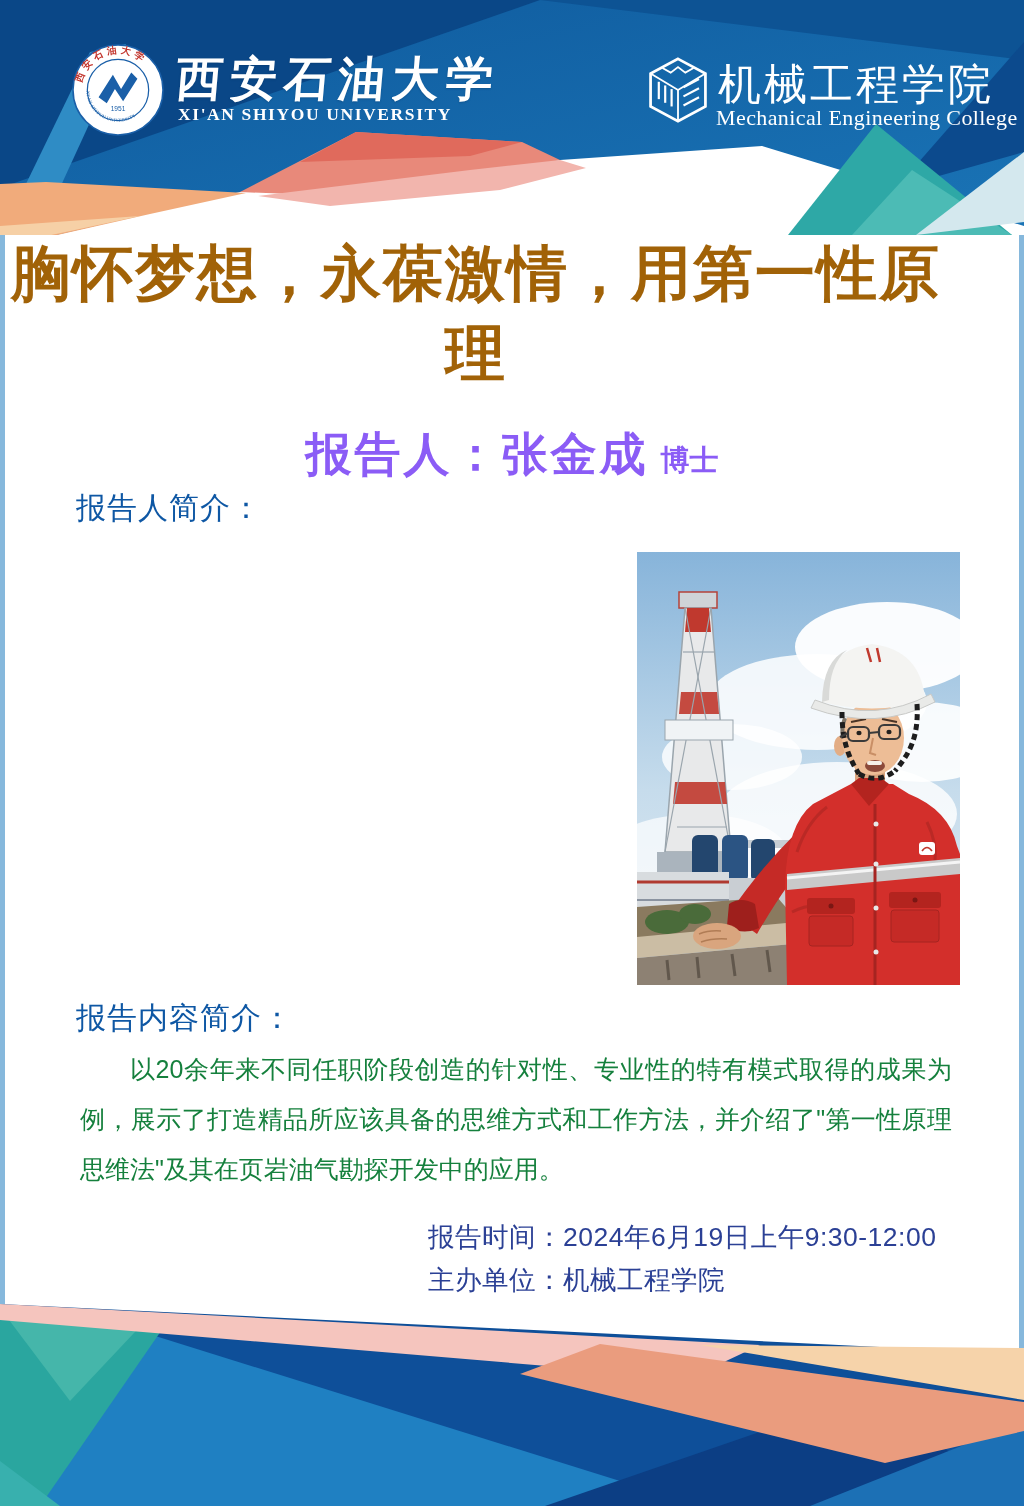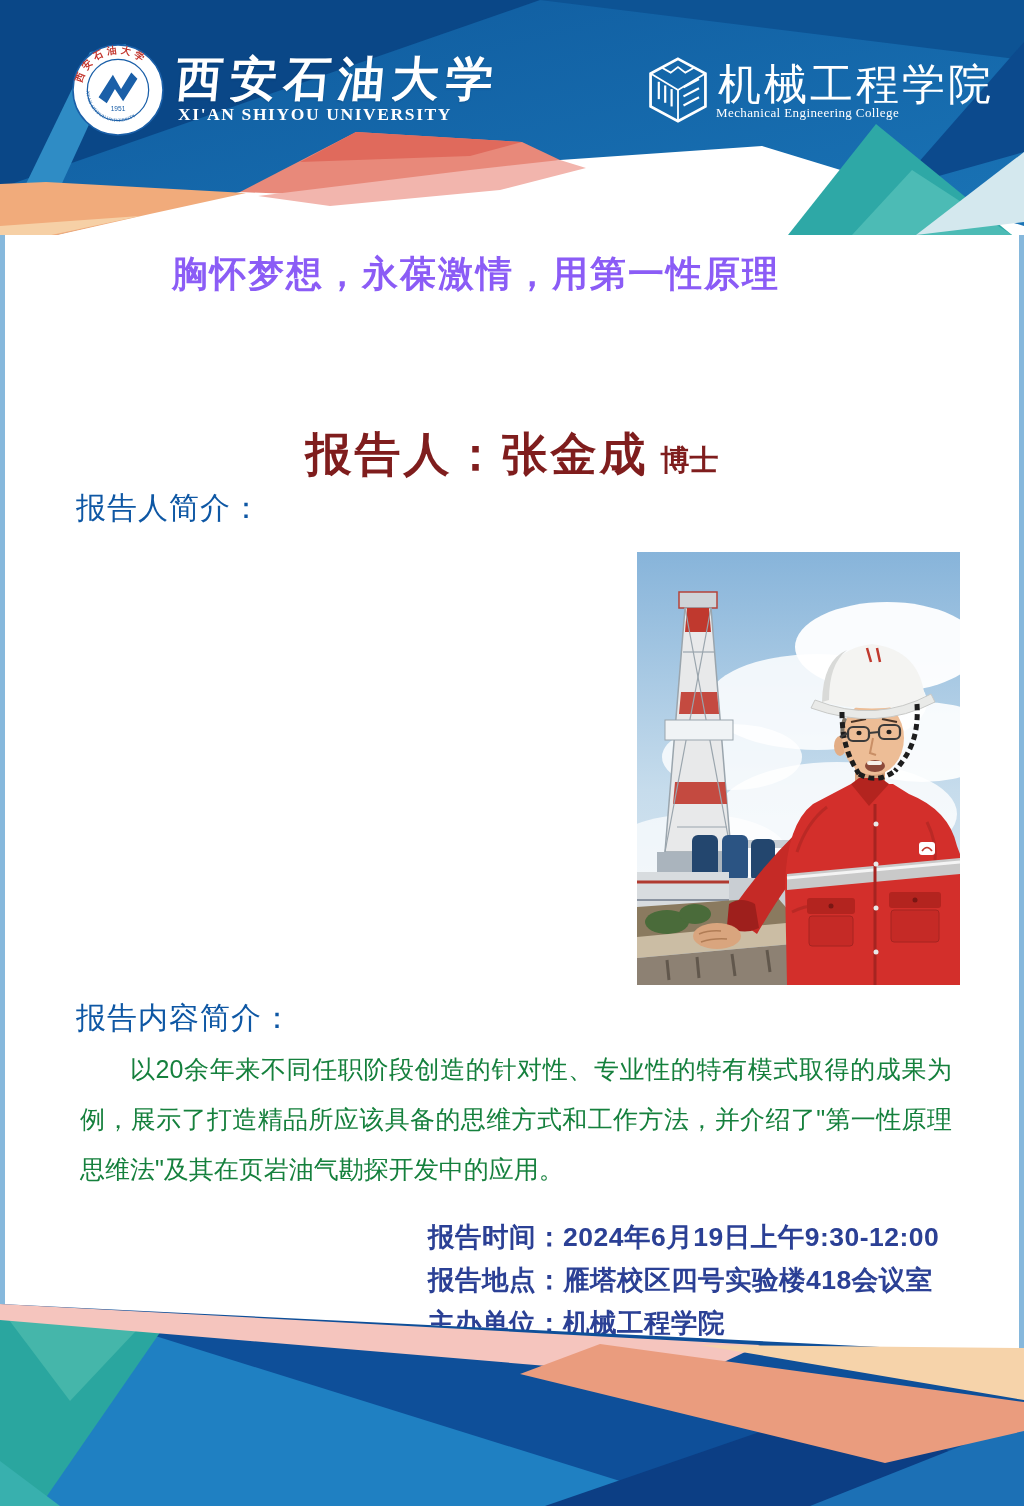--- a/index.html
+++ b/index.html
@@ -22,31 +22,31 @@
     font-size:17.5px; font-weight:700; letter-spacing:1.6px;
     font-family:"Liberation Serif", serif;
   }
   .hdr-cube { position:absolute; left:646px; top:56px; width:64px; height:68px; }
   .col-zh {
     position:absolute; left:718px; top:56px; color:#ffffff;
     font-size:43px; font-weight:400; letter-spacing:3px;
   }
   .col-en {
     position:absolute; left:716px; top:105px; color:#ffffff;
-    font-size:13px; letter-spacing:0.4px;
+    font-size:22px; letter-spacing:0.4px;
     font-family:"Liberation Serif", serif;
   }
   
   .main-title {
     position:absolute; left:0; top:234px; width:952px; text-align:center;
-    color:#8b5cf6; font-size:36px; font-weight:900; line-height:80px; letter-spacing:2px;
+    color:#a16207; font-size:60px; font-weight:900; line-height:80px; letter-spacing:2px;
   }
   .speaker-line {
     position:absolute; left:0; top:424px; width:1024px; text-align:center;
-    color:#7f1d1d; white-space:nowrap;
+    color:#8b5cf6; white-space:nowrap;
   }
   .speaker-line .spk-main { font-size:46px; font-weight:900; letter-spacing:3px; }
   .speaker-line .spk-degree { font-size:29px; font-weight:700; margin-left:12px; }
   
   .sec-heading {
     position:absolute; left:76px; color:#0e57a4;
     font-size:30px; font-weight:400; letter-spacing:1px;
   }
   .bio-heading { top:488px; }
   .bio-text {
@@ -56,21 +56,21 @@
   }
   .photo-svg { position:absolute; left:637px; top:552px; width:323px; height:433px; display:block; }
   .content-heading { top:998px; }
   .content-text {
     position:absolute; left:80px; top:1044px; width:872px;
     color:#15803d; font-size:25px; line-height:50px;
     text-align:justify; text-indent:2em;
   }
   
   .info-block { position:absolute; left:428px; top:1216px; color:#2b4095; }
-  .info-row { font-size:26.5px; line-height:43px; font-weight:700; letter-spacing:0.5px; }
+  .info-row { font-size:26.5px; line-height:43px; font-weight:400; letter-spacing:0.5px; }
   
   .edge-strip { position:absolute; top:235px; width:5px; background:#86b8dc; z-index:0; }
   .edge-left  { left:0; height:1072px; }
   .edge-right { left:1019px; height:1122px; }
   .ftr-svg { position:absolute; left:0; top:1256px; width:1024px; height:250px; display:block; z-index:1; }
 </style>
 </head>
 <body>
 
 <div class="poster">
@@ -271,21 +271,20 @@
         <line x1="211" y1="181" x2="203" y2="185"></line>
       </g>
     </g>
   </svg>
 
   <div class="sec-heading content-heading">报告内容简介：</div>
   <div class="content-text">以20余年来不同任职阶段创造的针对性、专业性的特有模式取得的成果为例，展示了打造精品所应该具备的思维方式和工作方法，并介绍了"第一性原理思维法"及其在页岩油气勘探开发中的应用。</div>
 
   <div class="info-block">
     <div class="info-row"><span>报告时间：</span><span>2024年6月19日上午9:30-12:00</span></div>
-    <div class="info-row"><span>报告地点：</span><span>雁塔校区四号实验楼418会议室</span></div>
     <div class="info-row"><span>主办单位：</span><span>机械工程学院</span></div>
   </div>
 
   <div class="edge-strip edge-left"></div>
   <div class="edge-strip edge-right"></div>
 
   <svg class="ftr-svg" viewBox="0 0 1024 250" preserveAspectRatio="none">
     <polygon points="0,48 1024,98 1024,250 0,250" fill="#0e4f99"></polygon>
     <polygon points="85,58 700,250 30,250" fill="#1f80c2"></polygon>
     <polygon points="0,52 170,62 40,250 0,250" fill="#2aa69f"></polygon>

